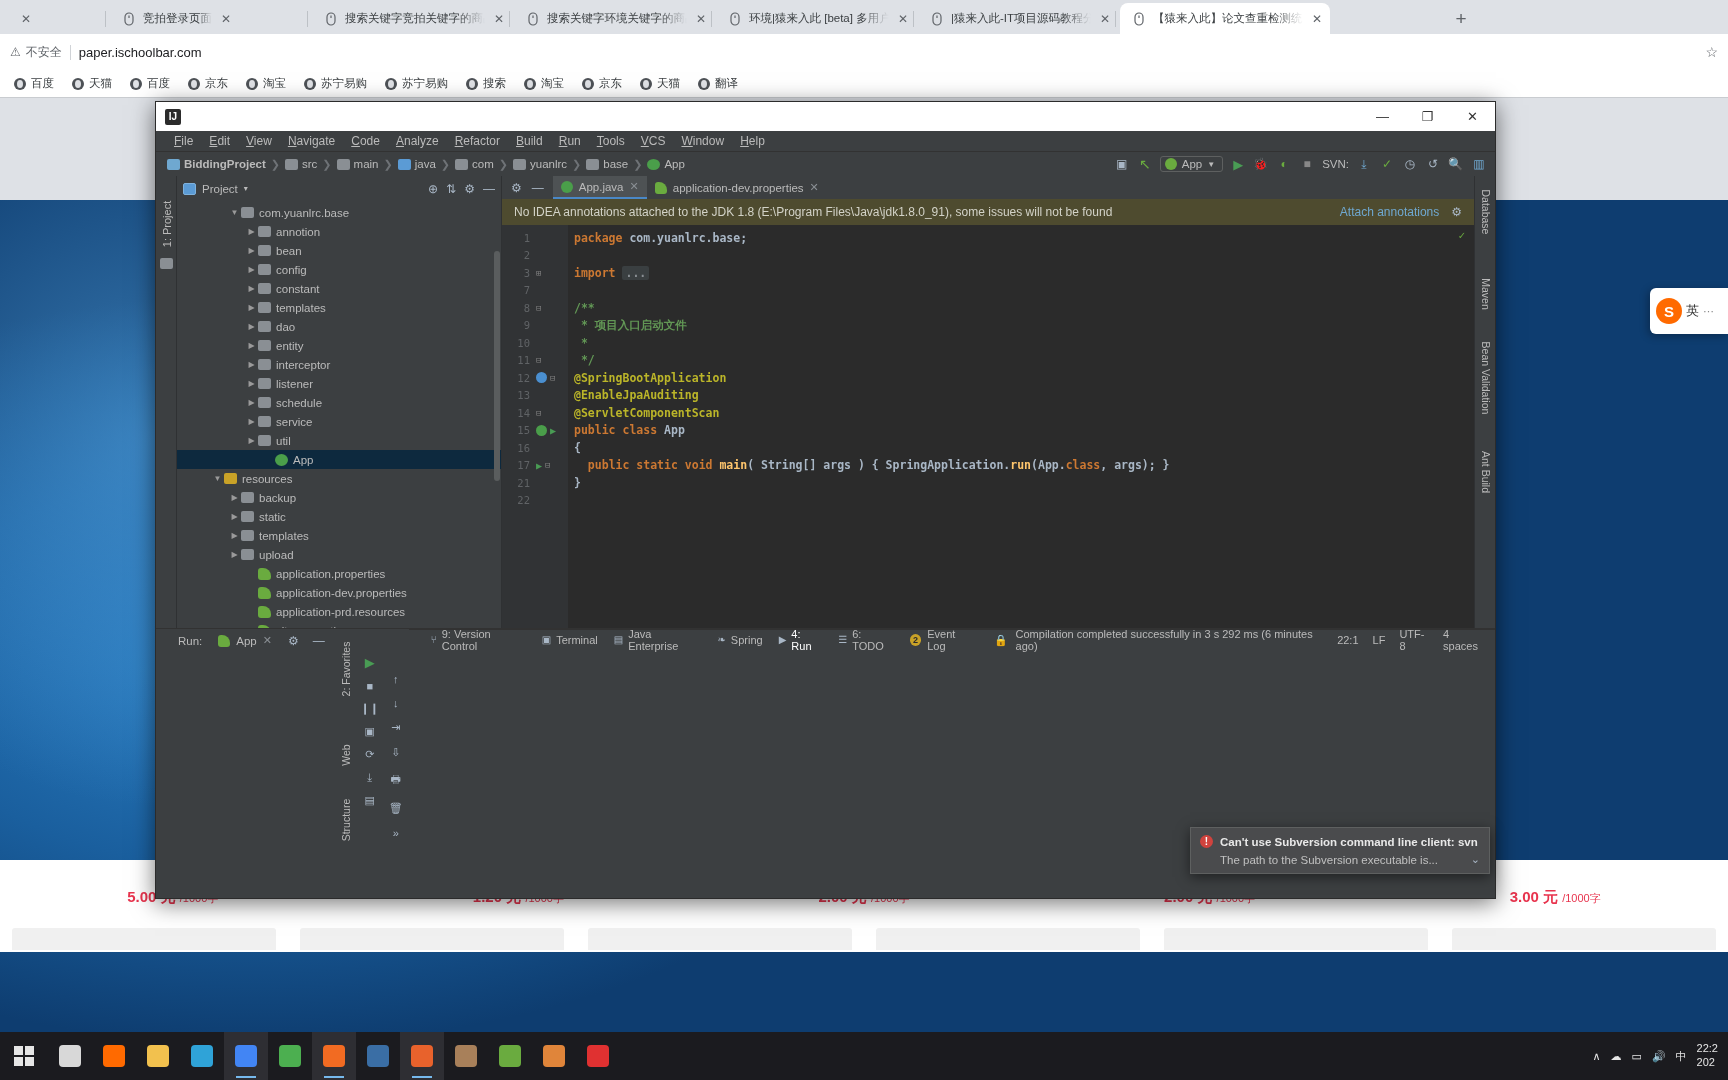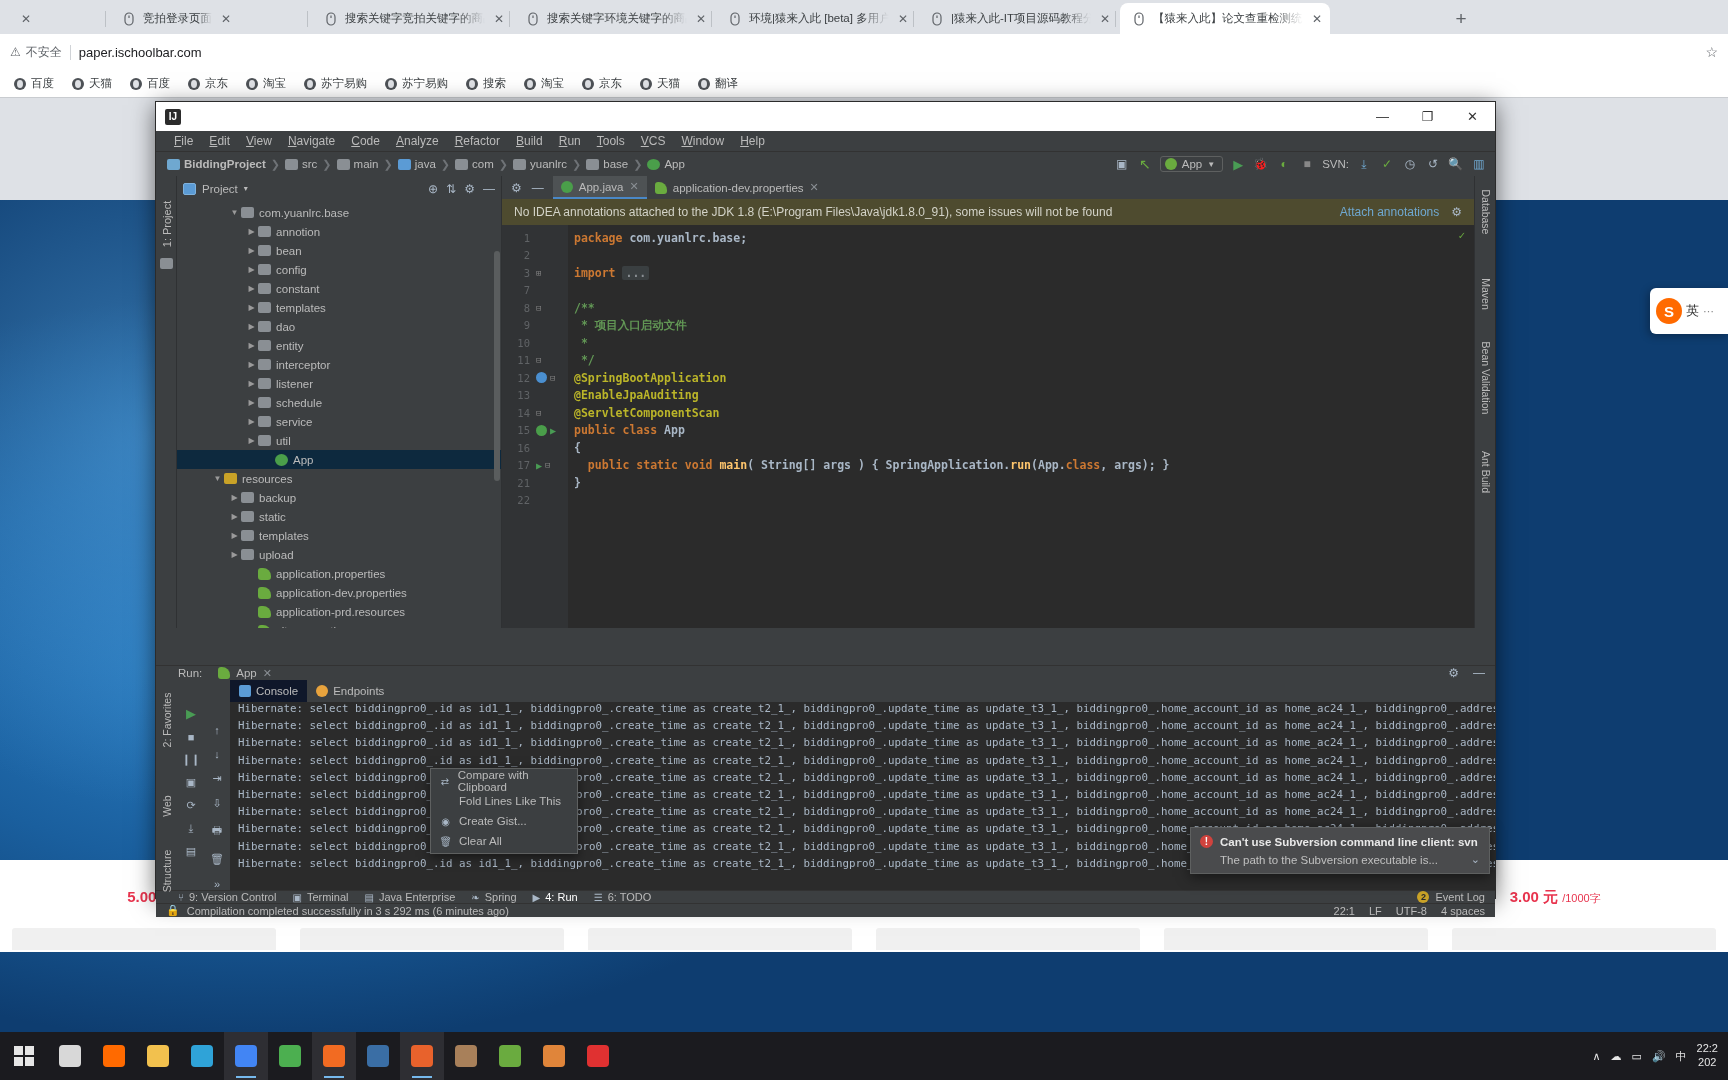--- a/index.html
+++ b/index.html
@@ -163,21 +163,21 @@
   .mth { color:#ffc66d; }
   .fldbox { background:#3a3f41; color:#8a8f94; border-radius:2px; padding:0 3px; }
   .ed-check { position:absolute; right:9px; top:4px; color:#6aab3f; font-size:11px; }
   .run-arrow { color:#499c54; font-size:10px; }
   .bulb { width:11px; height:11px; border-radius:50%; background:#4a8fd0; }
 
   .right-rail { width:21px; background:#3c3f41; border-left:1px solid #2f3133; position:relative; }
   .rr-txt { position:absolute; left:-28px; width:78px; transform:rotate(90deg); font-size:10.5px; color:#bbb; text-align:center; }
 
   
-  .runwin { height:228px; background:#3c3f41; border-top:1px solid #323232; display:flex; flex-direction:column;margin-top:37px; }
+  .runwin { height:228px; background:#3c3f41; border-top:1px solid #323232; display:flex; flex-direction:row; }
   .run-head { height:23px; display:flex; align-items:center; padding-left:22px; gap:8px; }
   .run-head .rh-label { font-size:11.5px; color:#bbb; }
   .run-tab { display:flex; align-items:center; gap:6px; padding:0 8px; font-size:11.5px; color:#bbb; }
   .run-tab .rt-ico { width:12px; height:12px; background:#6aab3f; border-radius:3px 8px 3px 3px; }
   .run-head-right { margin-left:auto; display:flex; gap:14px; padding-right:10px; }
   .run-head-right span { font-size:12px; color:#a9b7c6; }
 
   .run-body { flex:1; display:flex; position:relative; }
   .run-left-rail { width:22px; background:#3c3f41; position:relative; }
   .rlr-t { position:absolute; left:-24px; width:70px; transform:rotate(-90deg); font-size:10.5px; color:#bbb; text-align:center; }
@@ -242,21 +242,21 @@
   .taskbar { position:absolute; left:0; bottom:0; width:1728px; height:48px; background:#1b1b1f;
      display:flex; align-items:center; }
   .tb-start { width:48px; height:48px; display:flex; align-items:center; justify-content:center; }
   .tb-icons { display:flex; align-items:center; gap:0; }
   .tbi-btn { width:44px; height:48px; display:flex; align-items:center; justify-content:center; position:relative; }
   .tbi-btn.on { background:#2e2e33; }
   .tbi-btn.on:after { content:""; position:absolute; bottom:2px; left:12px; width:20px; height:2px; background:#76b9ed; }
   .sq { width:22px; height:22px; border-radius:4px; }
   .tb-right { margin-left:auto; display:flex; align-items:center; gap:10px; padding-right:10px; }
   .tb-right span { font-size:11px; color:#e6e6e6; }
-  .tb-clock { font-size:11px; color:#e6e6e6; text-align:center; line-height:1.25; }
+  .tb-clock { font-size:11px; color:#e6e6e6; text-align:left; line-height:1.25; }
 </style>
 </head>
 <body>
 
 <div id="root">
 
   <div class="desktop-bg"></div>
 
   <div class="page-white"></div>
   <div class="page-prices" id="price-row">

